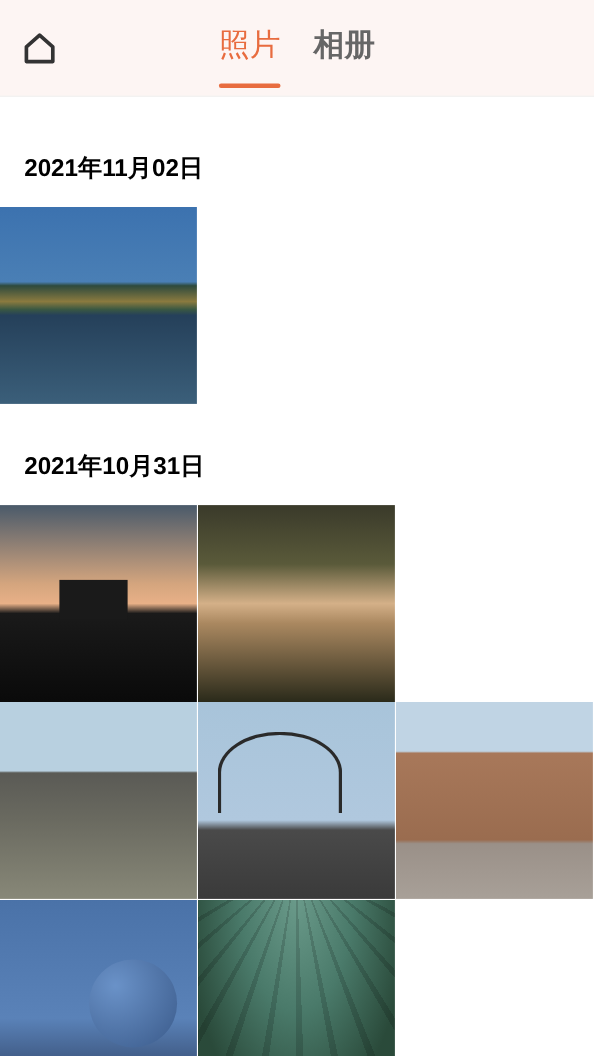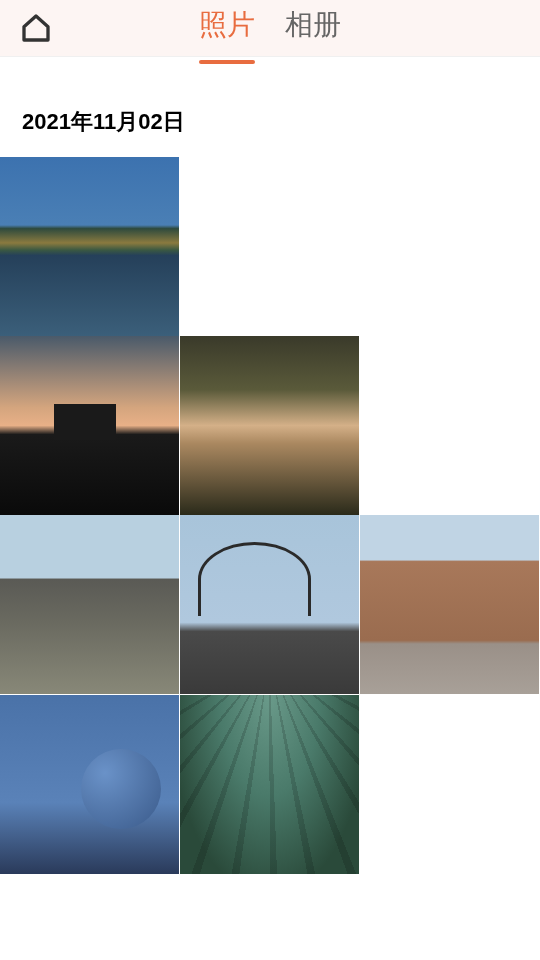--- a/index.html
+++ b/index.html
@@ -8,21 +8,21 @@
       box-sizing: border-box;
     }
     body {
       width: 540px;
       height: 960px;
       background: #ffffff;
       font-family: -apple-system, BlinkMacSystemFont, "PingFang SC", "Helvetica Neue", sans-serif;
       overflow: hidden;
     }
     .header {
-      height: 57px;
+      height: 88px;
       background: #fdf5f3;
       display: flex;
       align-items: center;
       padding: 0 20px;
       border-bottom: 1px solid #f0f0f0;
       position: relative;
     }
     .home-icon {
       width: 32px;
       height: 32px;
@@ -36,21 +36,21 @@
     }
     .tabs {
       display: flex;
       position: absolute;
       left: 50%;
       transform: translateX(-50%);
       gap: 30px;
     }
     .tab {
       font-size: 28px;
-      font-weight: 400;
+      font-weight: 700;
       color: #666;
       padding-bottom: 6px;
       cursor: pointer;
       position: relative;
     }
     .tab.active {
       color: #e86c3f;
       font-weight: 500;
     }
     .tab.active::after {
@@ -169,20 +169,21 @@
     <div class="tab">相册</div>
   </div>
 </div>
 
 <div class="content">
   <div class="date-label first">2021年11月02日</div>
   <div class="photo-grid">
     <div class="photo lake-autumn"></div>
   </div>
 
+  <div class="date-label">2021年10月31日</div>
   <div class="photo-grid">
     <div class="photo sunset-city"></div>
     <div class="photo sunset-willow"></div>
   </div>
 
   <div class="photo-grid">
     <div class="photo park-building"></div>
     <div class="photo rollercoaster"></div>
     <div class="photo hotel-plaza"></div>
     <div class="photo universal-globe"></div>

